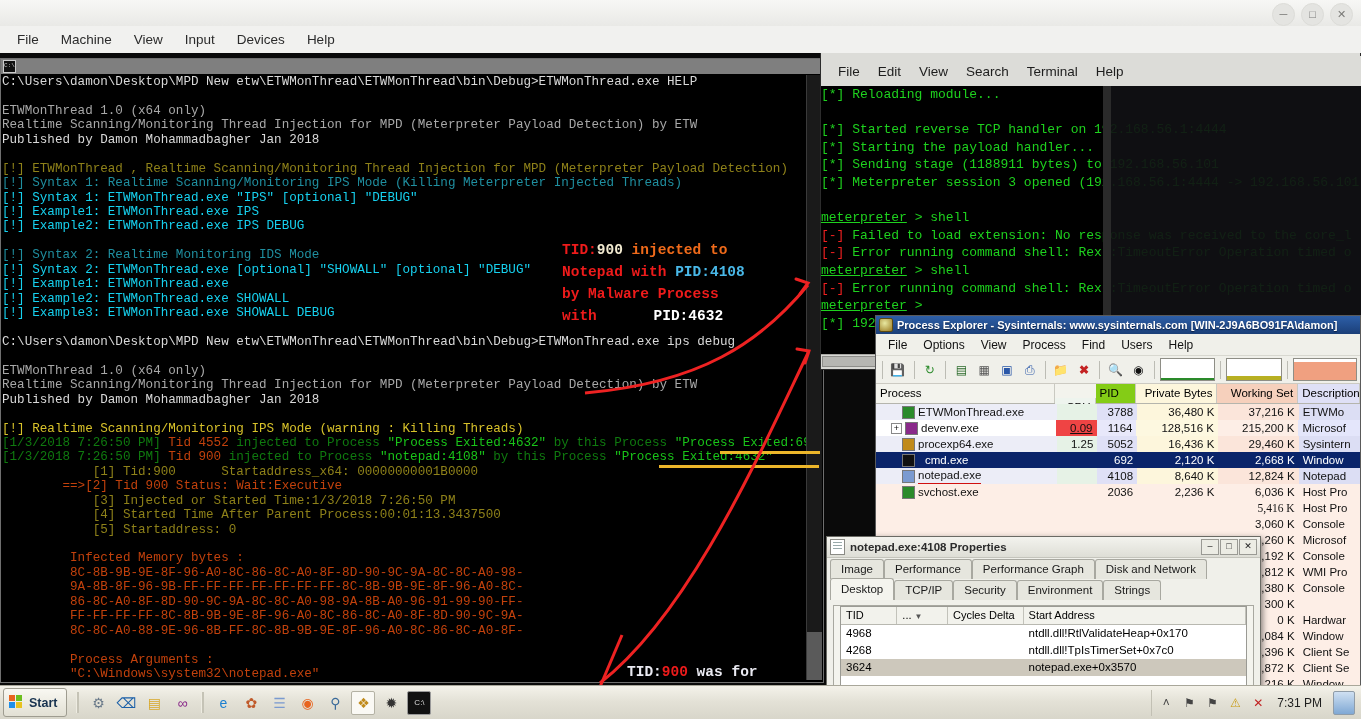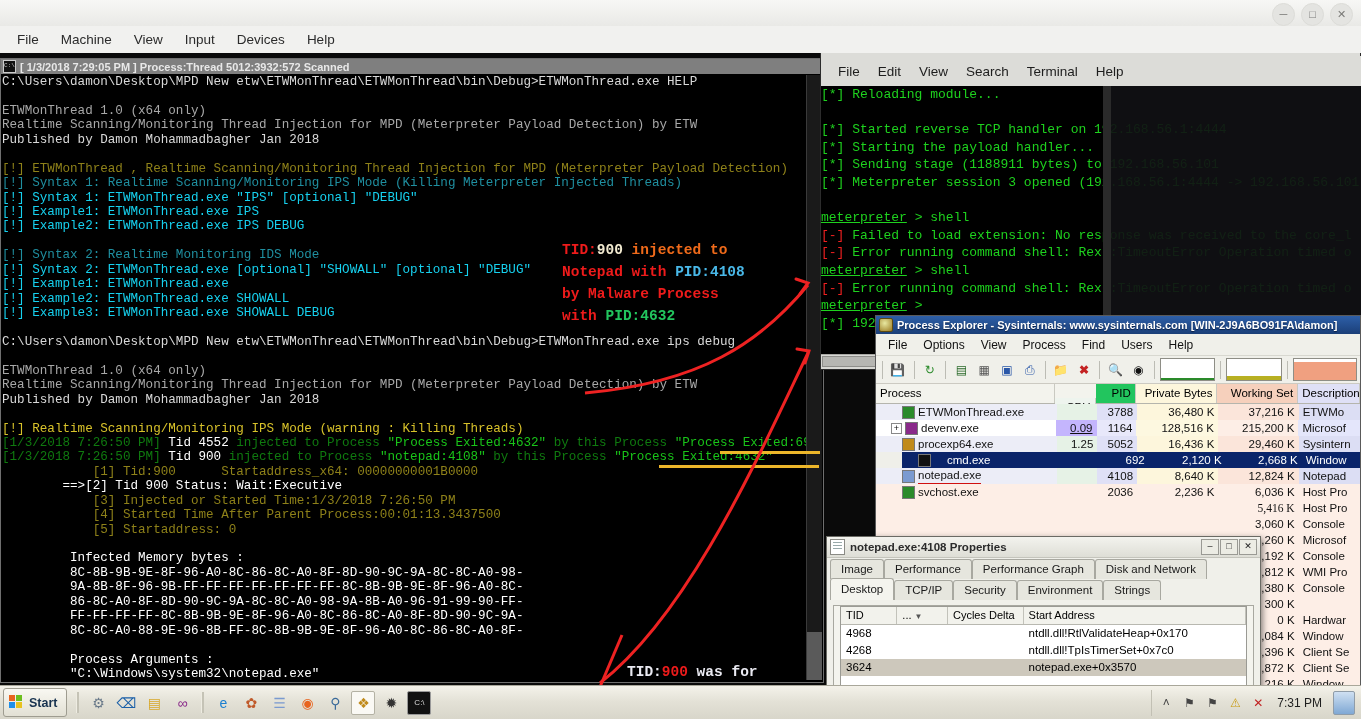--- a/index.html
+++ b/index.html
@@ -47,29 +47,29 @@
        background:#5a5a5a;}
   .ln{display:block;height:14.45px;}
   .c-white{color:#d9d9d9;}
   .c-gray{color:#a8a8a8;}
   .c-cyan{color:#16d1ef;}
   .c-dcyan{color:#1f8fa0;}
   .c-yellow{color:#d8c22a;}
   .c-dyellow{color:#8e8119;}
   .c-green{color:#19c419;}
   .c-dgreen{color:#0f7a0f;}
-  .c-red{color:#ffffff;text-align:center;}
+  .c-red{color:#c2410c;text-align:center;}
 
   
   .anno{position:absolute;font-family:"Liberation Mono","DejaVu Sans Mono",monospace;
         font-size:14.5px;line-height:22px;font-weight:bold;white-space:pre;}
   #anno1{left:562px;top:186px;color:#ee1b1b;}
   #anno1 .n900{color:#f2ead0;}
   #anno1 .pid4108{color:#49b8e8;}
-  #anno1 .pid4632{color:#22c55e;}
+  #anno1 .pid4632{color:#ffffff;margin-left:48px;}
   #anno2{left:627px;top:608px;color:#eaeaf2;}
   #anno2 .n900{color:#ee1b1b;}
   #uline1{position:absolute;left:720px;top:398px;width:100px;height:3px;background:#ecb62a;}
   #uline2{position:absolute;left:659px;top:412px;width:160px;height:3px;background:#ecb62a;}
   #arrow-svg{position:absolute;left:0;top:0;width:1361px;height:719px;
        pointer-events:none;}
 
   
   #term-window{position:absolute;left:820px;top:-16px;width:541px;height:333px;
        background:#000;border:1px solid #2c2c2c;box-sizing:border-box;}
@@ -209,21 +209,20 @@
         <li>Devices</li>
         <li>Help</li>
       </ul>
   </div>
 
   <div id="vm-screen">
 
     <div id="cmd-window">
       <div id="cmd-titlebar">
         <div class="cmd-ico">C:\</div>
-        <div id="cmd-title-text">[ 1/3/2018 7:29:05 PM ] Process:Thread 5012:3932:572 Scanned</div>
       </div>
       <div id="cmd-body"><div class="ln"><span class="c-white">C:\Users\damon\Desktop\MPD New etw\ETWMonThread\ETWMonThread\bin\Debug&gt;ETWMonThread.exe HELP</span></div><div class="ln">&nbsp;</div><div class="ln"><span class="c-gray">ETWMonThread 1.0 (x64 only)</span></div><div class="ln"><span class="c-gray">Realtime Scanning/Monitoring Thread Injection for MPD (Meterpreter Payload Detection) by ETW</span></div><div class="ln"><span class="c-white">Published by Damon Mohammadbagher Jan 2018</span></div><div class="ln">&nbsp;</div><div class="ln"><span class="c-dyellow">[!] ETWMonThread , Realtime Scanning/Monitoring Thread Injection for MPD (Meterpreter Payload Detection)</span></div><div class="ln"><span class="c-dcyan">[!] Syntax 1: Realtime Scanning/Monitoring IPS Mode (Killing Meterpreter Injected Threads)</span></div><div class="ln"><span class="c-cyan">[!] Syntax 1: ETWMonThread.exe "IPS" [optional] "DEBUG"</span></div><div class="ln"><span class="c-cyan">[!] Example1: ETWMonThread.exe IPS</span></div><div class="ln"><span class="c-cyan">[!] Example2: ETWMonThread.exe IPS DEBUG</span></div><div class="ln">&nbsp;</div><div class="ln"><span class="c-dcyan">[!] Syntax 2: Realtime Monitoring IDS Mode</span></div><div class="ln"><span class="c-cyan">[!] Syntax 2: ETWMonThread.exe [optional] "SHOWALL" [optional] "DEBUG"</span></div><div class="ln"><span class="c-cyan">[!] Example1: ETWMonThread.exe</span></div><div class="ln"><span class="c-cyan">[!] Example2: ETWMonThread.exe SHOWALL</span></div><div class="ln"><span class="c-cyan">[!] Example3: ETWMonThread.exe SHOWALL DEBUG</span></div><div class="ln">&nbsp;</div><div class="ln"><span class="c-white">C:\Users\damon\Desktop\MPD New etw\ETWMonThread\ETWMonThread\bin\Debug&gt;ETWMonThread.exe ips debug</span></div><div class="ln">&nbsp;</div><div class="ln"><span class="c-gray">ETWMonThread 1.0 (x64 only)</span></div><div class="ln"><span class="c-gray">Realtime Scanning/Monitoring Thread Injection for MPD (Meterpreter Payload Detection) by ETW</span></div><div class="ln"><span class="c-white">Published by Damon Mohammadbagher Jan 2018</span></div><div class="ln">&nbsp;</div><div class="ln"><span class="c-yellow">[!] Realtime Scanning/Monitoring IPS Mode (warning : Killing Threads)</span></div><div class="ln"><span class="c-dgreen">[1/3/2018 7:26:50 PM] </span><span class="c-red">Tid 4552 </span><span class="c-dgreen">injected to Process </span><span class="c-green">"Process Exited:4632"</span><span class="c-dgreen"> by this Process </span><span class="c-green">"Process Exited:692"</span></div><div class="ln"><span class="c-dgreen">[1/3/2018 7:26:50 PM] </span><span class="c-red">Tid 900 </span><span class="c-dgreen">injected to Process </span><span class="c-green">"notepad:4108"</span><span class="c-dgreen"> by this Process </span><span class="c-green">"Process Exited:4632"</span></div><div class="ln"><span class="c-dyellow">            [1] Tid:900      Startaddress_x64: 00000000001B0000</span></div><div class="ln"><span class="c-red">        ==&gt;[2] Tid 900 Status: Wait:Executive</span></div><div class="ln"><span class="c-dyellow">            [3] Injected or Started Time:1/3/2018 7:26:50 PM</span></div><div class="ln"><span class="c-dyellow">            [4] Started Time After Parent Process:00:01:13.3437500</span></div><div class="ln"><span class="c-dyellow">            [5] Startaddress: 0</span></div><div class="ln">&nbsp;</div><div class="ln"><span class="c-red">         Infected Memory bytes :</span></div><div class="ln"><span class="c-red">         8C-8B-9B-9E-8F-96-A0-8C-86-8C-A0-8F-8D-90-9C-9A-8C-8C-A0-98-</span></div><div class="ln"><span class="c-red">         9A-8B-8F-96-9B-FF-FF-FF-FF-FF-FF-FF-8C-8B-9B-9E-8F-96-A0-8C-</span></div><div class="ln"><span class="c-red">         86-8C-A0-8F-8D-90-9C-9A-8C-8C-A0-98-9A-8B-A0-96-91-99-90-FF-</span></div><div class="ln"><span class="c-red">         FF-FF-FF-FF-8C-8B-9B-9E-8F-96-A0-8C-86-8C-A0-8F-8D-90-9C-9A-</span></div><div class="ln"><span class="c-red">         8C-8C-A0-88-9E-96-8B-FF-8C-8B-9B-9E-8F-96-A0-8C-86-8C-A0-8F-</span></div><div class="ln">&nbsp;</div><div class="ln"><span class="c-red">         Process Arguments :</span></div><div class="ln"><span class="c-red">         "C:\Windows\system32\notepad.exe"</span></div></div>
       <div id="cmd-scroll">
         <div class="thumb"></div>
       </div>
     </div>
 
     <div id="term-window">
       <div id="term-titlebar"></div>
       <div id="term-menubar">
@@ -285,21 +284,21 @@
           <div class="bar" style="background:#b8b022;height:4px;"></div>
         </div>
         <div class="tb-sep"></div>
         <div class="tb-graph" style="width:70px;">
           <div class="bar" style="background:#f0a080;height:18px;"></div>
         </div>
       </div>
       <div id="pe-colhdr">
           <div class="ch" style="width: 205px; background: rgb(243, 243, 237);">Process</div>
           <div class="ch" style="width: 46px; background: rgb(238, 244, 238); text-align: right; margin-top: 28px;">CPU</div>
-          <div class="ch" style="width: 45px; background: #22c55e; text-align: right;">PID</div>
+          <div class="ch" style="width: 45px; background: #84cc16; text-align: left;">PID</div>
           <div class="ch" style="width: 93px; background: rgb(253, 246, 220); text-align: right;">Private Bytes</div>
           <div class="ch" style="width: 92px; background: rgb(246, 208, 188); text-align: right;">Working Set</div>
           <div class="ch" style="width: 70px; background: rgb(223, 224, 246);">Description</div>
         </div>
       <div id="pe-rows">
           <div class="pe-row">
             <div class="c" style="width: 205px; background: rgb(236, 237, 247); color: rgb(17, 17, 17); padding-left: 26px; display: flex; align-items: center; gap: 3px;">
               <span style="display: inline-block; width: 11px; height: 11px; border: 1px solid rgb(119, 119, 119); background: rgb(42, 138, 42); flex: 0 0 auto;"></span>
               <span>ETWMonThread.exe</span>
             </div>
@@ -308,39 +307,39 @@
             <div class="c r" style="width: 93px; background: rgb(253, 246, 220); color: rgb(17, 17, 17);">36,480 K</div>
             <div class="c r" style="width: 92px; background: rgb(251, 229, 218); color: rgb(17, 17, 17);">37,216 K</div>
             <div class="c" style="width: 70px; background: rgb(220, 222, 244); color: rgb(17, 17, 17);">ETWMo</div>
           </div>
           <div class="pe-row">
             <div class="c" style="width: 205px; background: rgb(255, 255, 255); color: rgb(17, 17, 17); padding-left: 15px; display: flex; align-items: center; gap: 3px;">
               <span style="display: inline-block; width: 9px; height: 9px; line-height: 8px; font-size: 9px; text-align: center; border: 1px solid rgb(136, 136, 136); background: rgb(255, 255, 255); color: rgb(17, 17, 17);">+</span>
               <span style="display: inline-block; width: 11px; height: 11px; border: 1px solid rgb(119, 119, 119); background: rgb(138, 42, 138); flex: 0 0 auto;"></span>
               <span>devenv.exe</span>
             </div>
-            <div class="c r" style="width: 46px; background: #c4b5fd; color: rgb(17, 17, 17); text-decoration: underline;">0.09</div>
+            <div class="c r" style="width: 46px; background: #ef4444; color: rgb(17, 17, 17); text-decoration: underline;">0.09</div>
             <div class="c r" style="width: 45px; background: rgb(232, 232, 250); color: rgb(17, 17, 17);">1164</div>
             <div class="c r" style="width: 93px; background: rgb(253, 248, 224); color: rgb(17, 17, 17);">128,516 K</div>
             <div class="c r" style="width: 92px; background: rgb(253, 238, 230); color: rgb(17, 17, 17);">215,200 K</div>
             <div class="c" style="width: 70px; background: rgb(228, 230, 251); color: rgb(17, 17, 17);">Microsof</div>
           </div>
           <div class="pe-row">
             <div class="c" style="width: 205px; background: rgb(236, 237, 247); color: rgb(17, 17, 17); padding-left: 26px; display: flex; align-items: center; gap: 3px;">
               <span style="display: inline-block; width: 11px; height: 11px; border: 1px solid rgb(119, 119, 119); background: rgb(192, 138, 26); flex: 0 0 auto;"></span>
               <span>procexp64.exe</span>
             </div>
             <div class="c r" style="width: 46px; background: rgb(230, 242, 230); color: rgb(17, 17, 17);">1.25</div>
             <div class="c r" style="width: 45px; background: rgb(223, 224, 246); color: rgb(17, 17, 17);">5052</div>
             <div class="c r" style="width: 93px; background: rgb(253, 246, 220); color: rgb(17, 17, 17);">16,436 K</div>
             <div class="c r" style="width: 92px; background: rgb(251, 229, 218); color: rgb(17, 17, 17);">29,460 K</div>
             <div class="c" style="width: 70px; background: rgb(220, 222, 244); color: rgb(17, 17, 17);">Sysintern</div>
           </div>
           <div class="pe-row">
-            <div class="c" style="width: 205px; background: rgb(10, 36, 106); color: rgb(255, 255, 255); padding-left: 16px; display: flex; align-items: center; gap: 16px; margin-left: 26px;">
+            <div class="c" style="width: 205px; background: rgb(10, 36, 106); color: rgb(255, 255, 255); padding-left: 26px; display: flex; align-items: center; gap: 10px;">
               <span style="display: inline-block; width: 11px; height: 11px; border: 1px solid rgb(119, 119, 119); background: rgb(17, 17, 17); flex: 0 0 auto;"></span>
               <span>cmd.exe</span>
             </div>
             <div class="c r" style="width: 46px; background: rgb(10, 36, 106); color: rgb(255, 255, 255);"></div>
             <div class="c r" style="width: 45px; background: rgb(10, 36, 106); color: rgb(255, 255, 255);">692</div>
             <div class="c r" style="width: 93px; background: rgb(10, 36, 106); color: rgb(255, 255, 255);">2,120 K</div>
             <div class="c r" style="width: 92px; background: rgb(10, 36, 106); color: rgb(255, 255, 255);">2,668 K</div>
             <div class="c" style="width: 70px; background: rgb(10, 36, 106); color: rgb(255, 255, 255);">Window</div>
           </div>
           <div class="pe-row">

